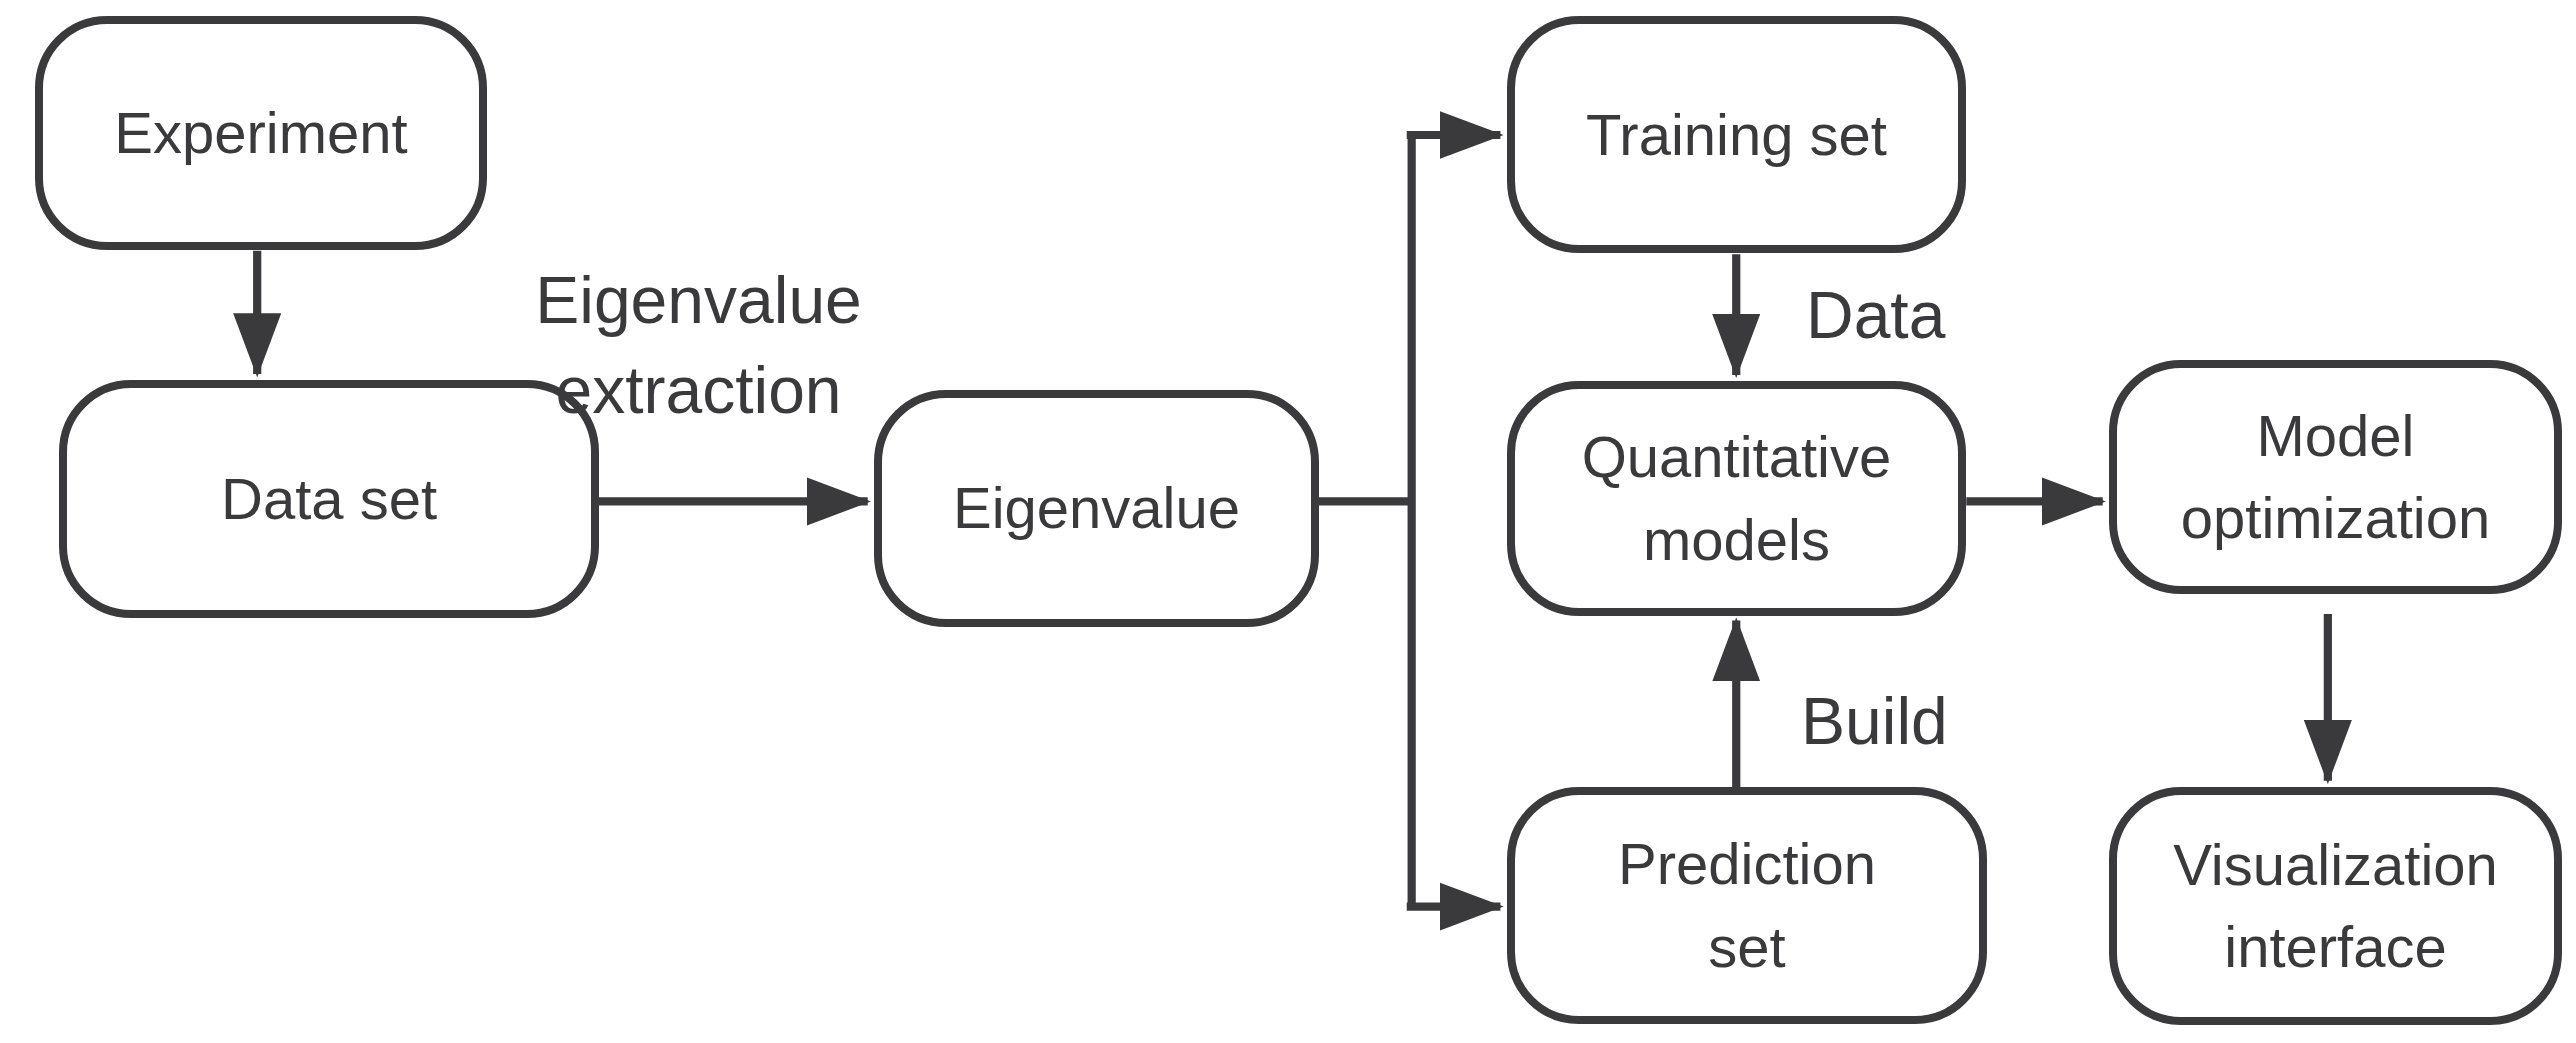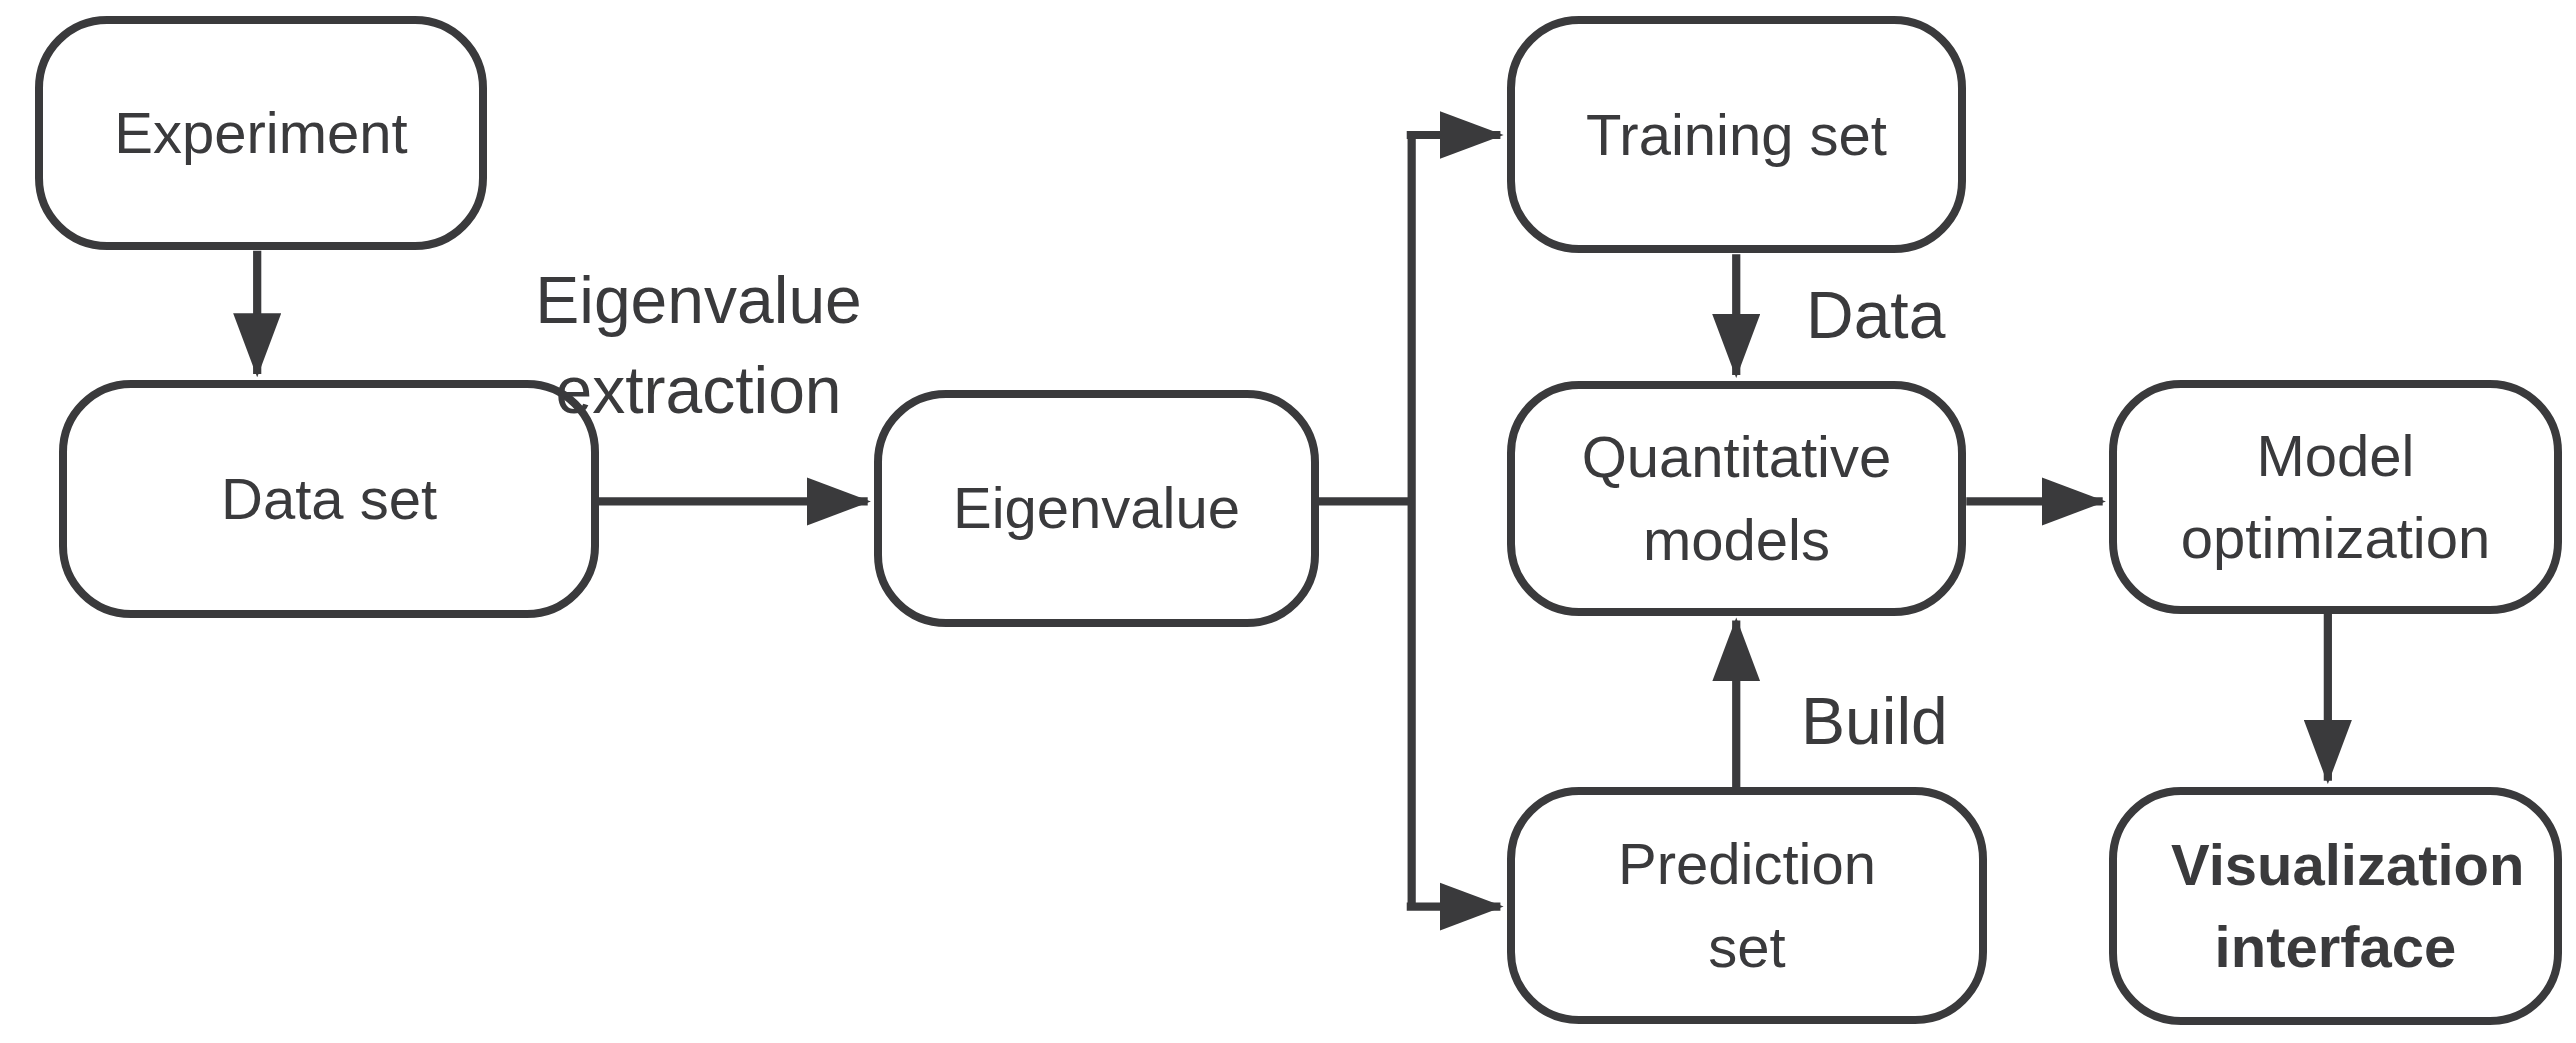--- a/index.html
+++ b/index.html
@@ -107,25 +107,25 @@
   </div>
 
   <div class="node" style="left:1507px; top:16.4px; width:459px; height:237px;">
     <span class="label">Training set</span>
   </div>
 
   <div class="node" style="left:1507px; top:787px; width:480px; height:237px;">
     <span class="label">Prediction set</span>
   </div>
 
-  <div class="node" style="left:2109px; top:380px; width:453px; height:234px;">
+  <div class="node" style="left:2109px; top:360px; width:453px; height:234px;">
     <span class="label">Model optimization</span>
   </div>
 
-  <div class="node" style="left:2109px; top:787px; width:453px; height:238px;font-weight:bold;">
+  <div class="node" style="left:2109px; top:787px; width:453px; height:238px;">
     <span class="label">Visualization interface</span>
   </div>
 
   <div class="edge-label centered" style="left:488px; top:256px; width:421px;">Eigenvalue extraction</div>
 
   <div class="edge-label" style="left:1806px; top:271px;">Data</div>
 
   <div class="edge-label" style="left:1801px; top:677px;">Build</div>
 
 </div>

